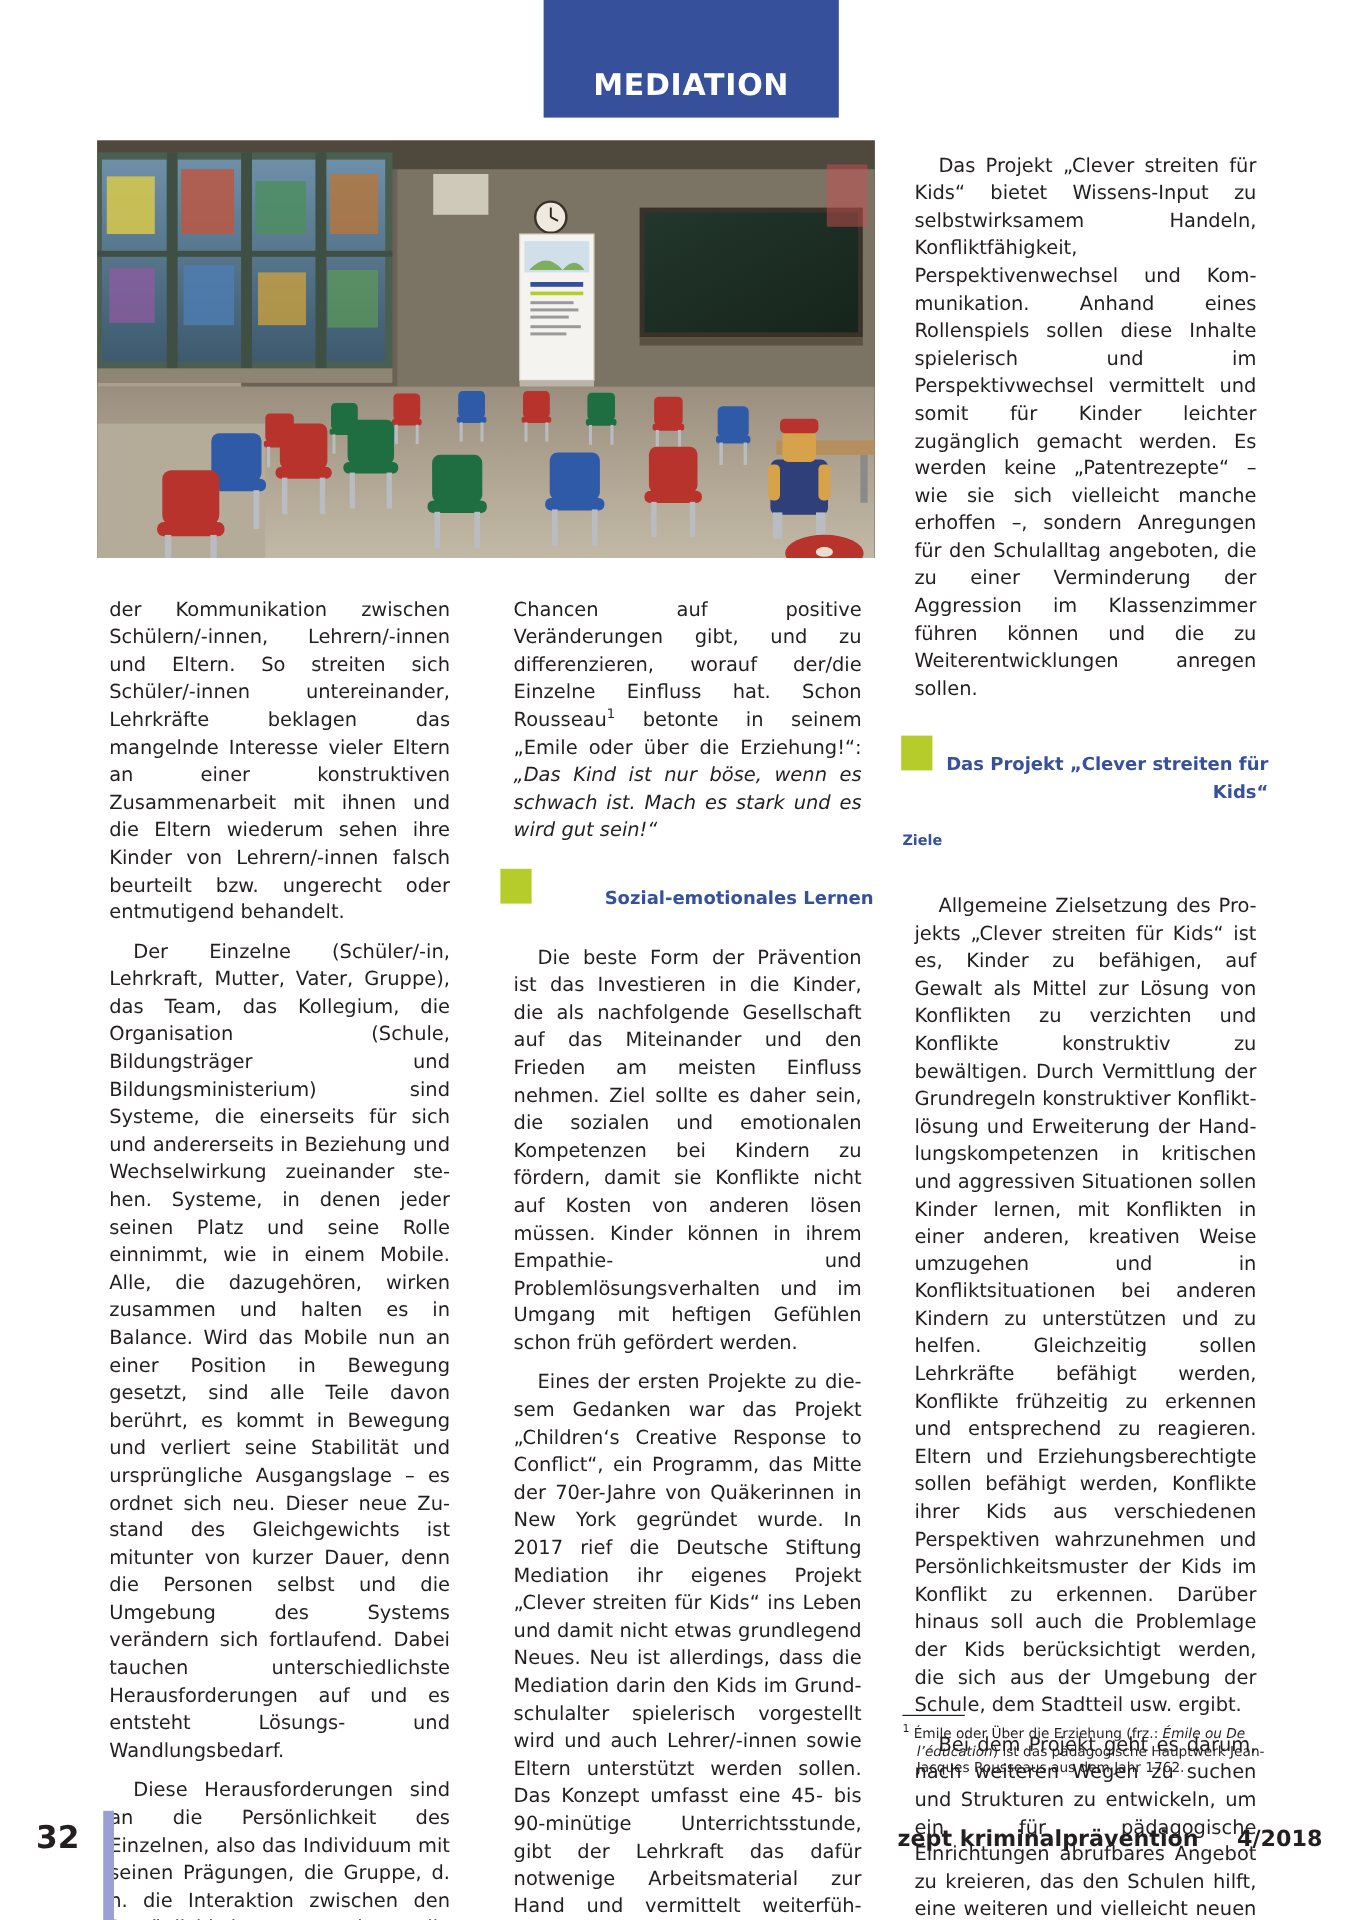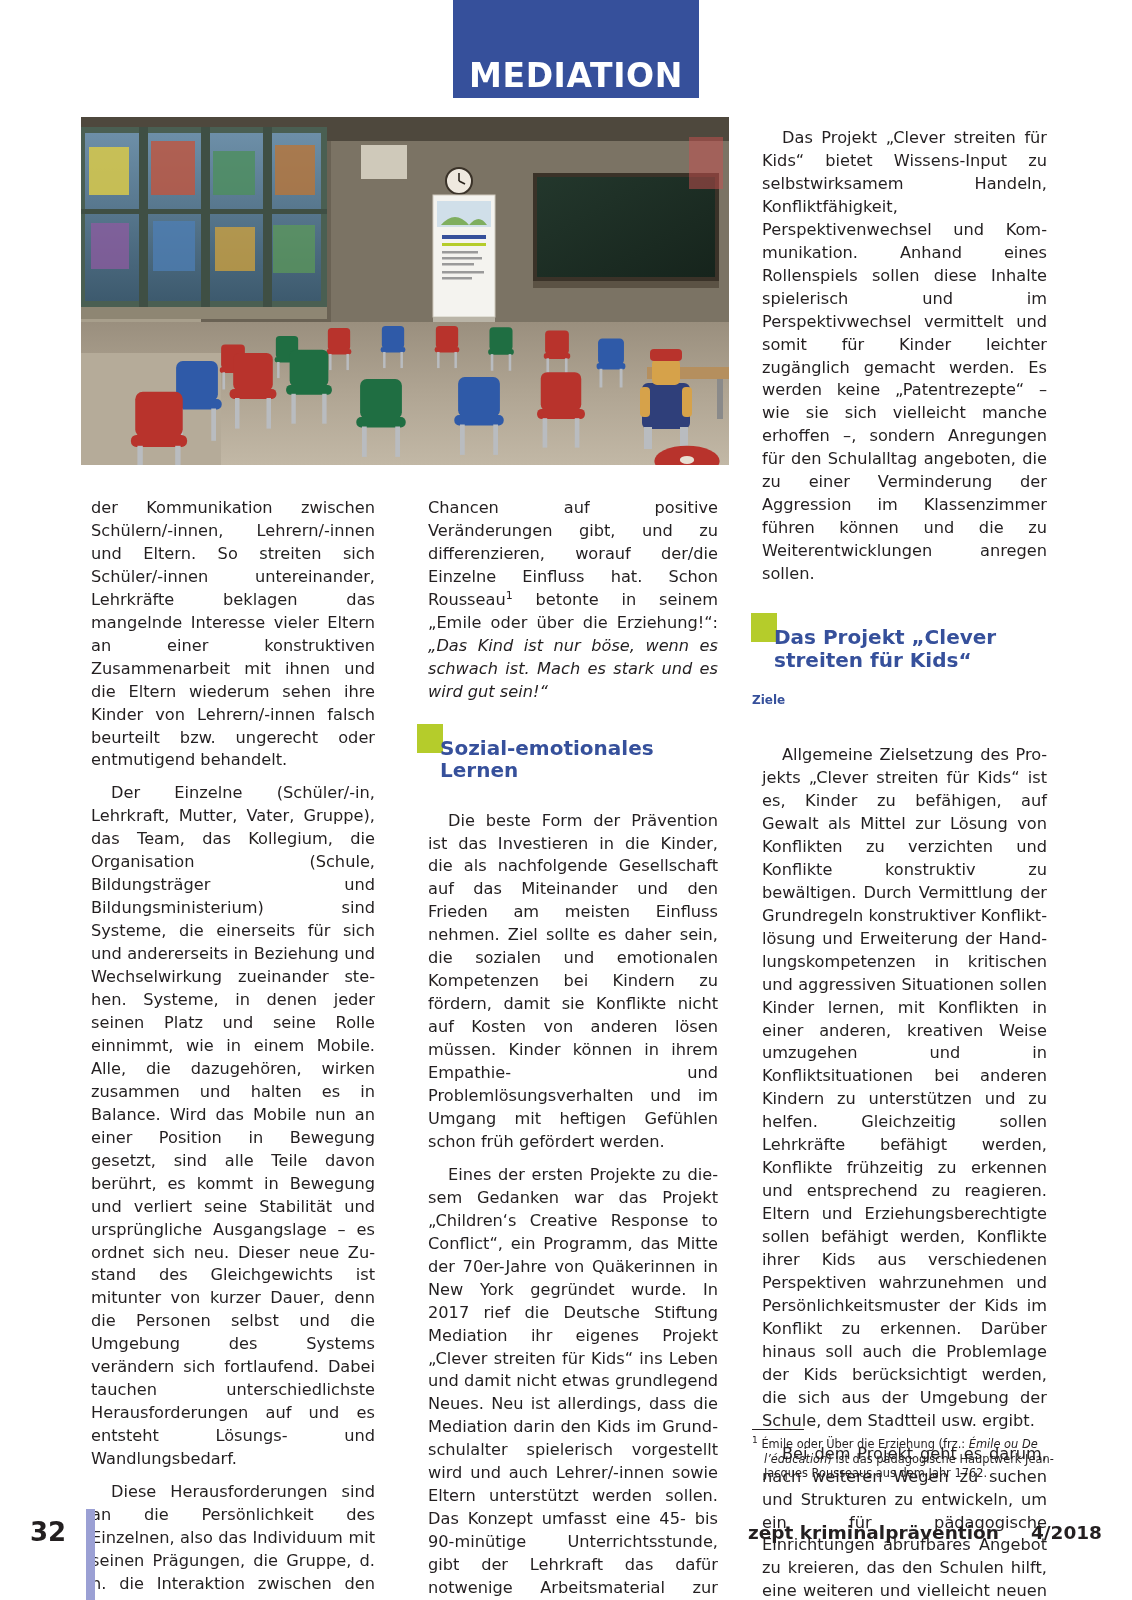--- a/index.html
+++ b/index.html
@@ -25,21 +25,21 @@
     height: 98px;
     background: #36509b;
   }
   .header-title {
     position: absolute;
     left: 453px;
     top: 56px;
     width: 246px;
     text-align: center;
     color: #ffffff;
-    font-size: 33px;
+    font-size: 25px;
     font-weight: bold;
     letter-spacing: 0.6px;
     font-family: "DejaVu Sans", "Liberation Sans", sans-serif;
   }
 
   
   .photo-wrap {
     position: absolute;
     left: 81px;
     top: 117px;
@@ -82,23 +82,23 @@
     width: 26px;
     height: 29px;
     background: #b5cc2b;
     z-index: 0;
   }
   .head-text {
     position: relative;
     z-index: 1;
     color: #36509b;
     font-weight: bold;
-    font-size: 20px;
+    font-size: 15px;
     line-height: 22.5px;
-    text-align: left;
+    text-align: right;
     padding-left: 22px;
     text-indent: 0;
   }
   .subhead {
     color: #36509b;
     font-weight: bold;
     font-size: 12px;
     line-height: 22px;
     text-align: left;
   }

